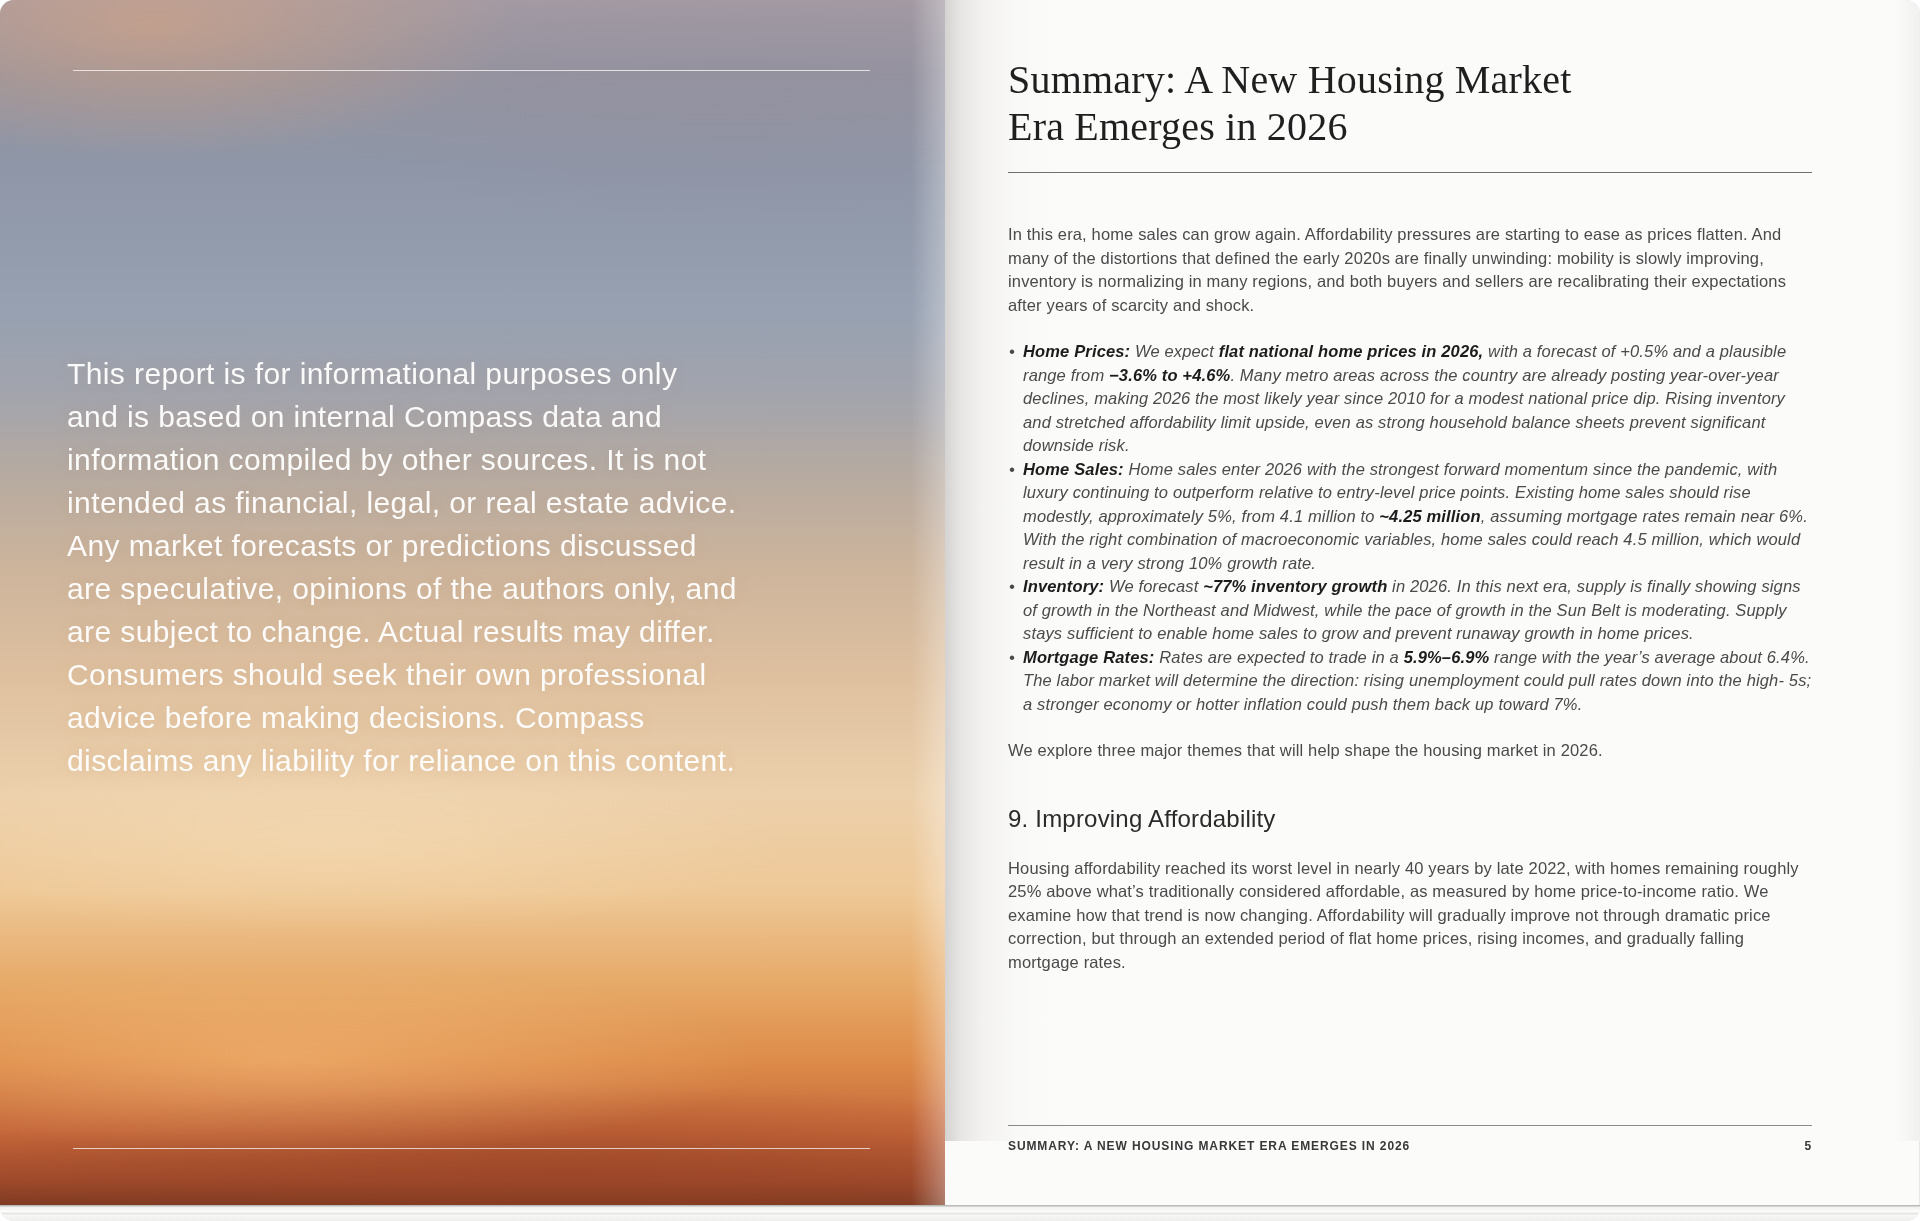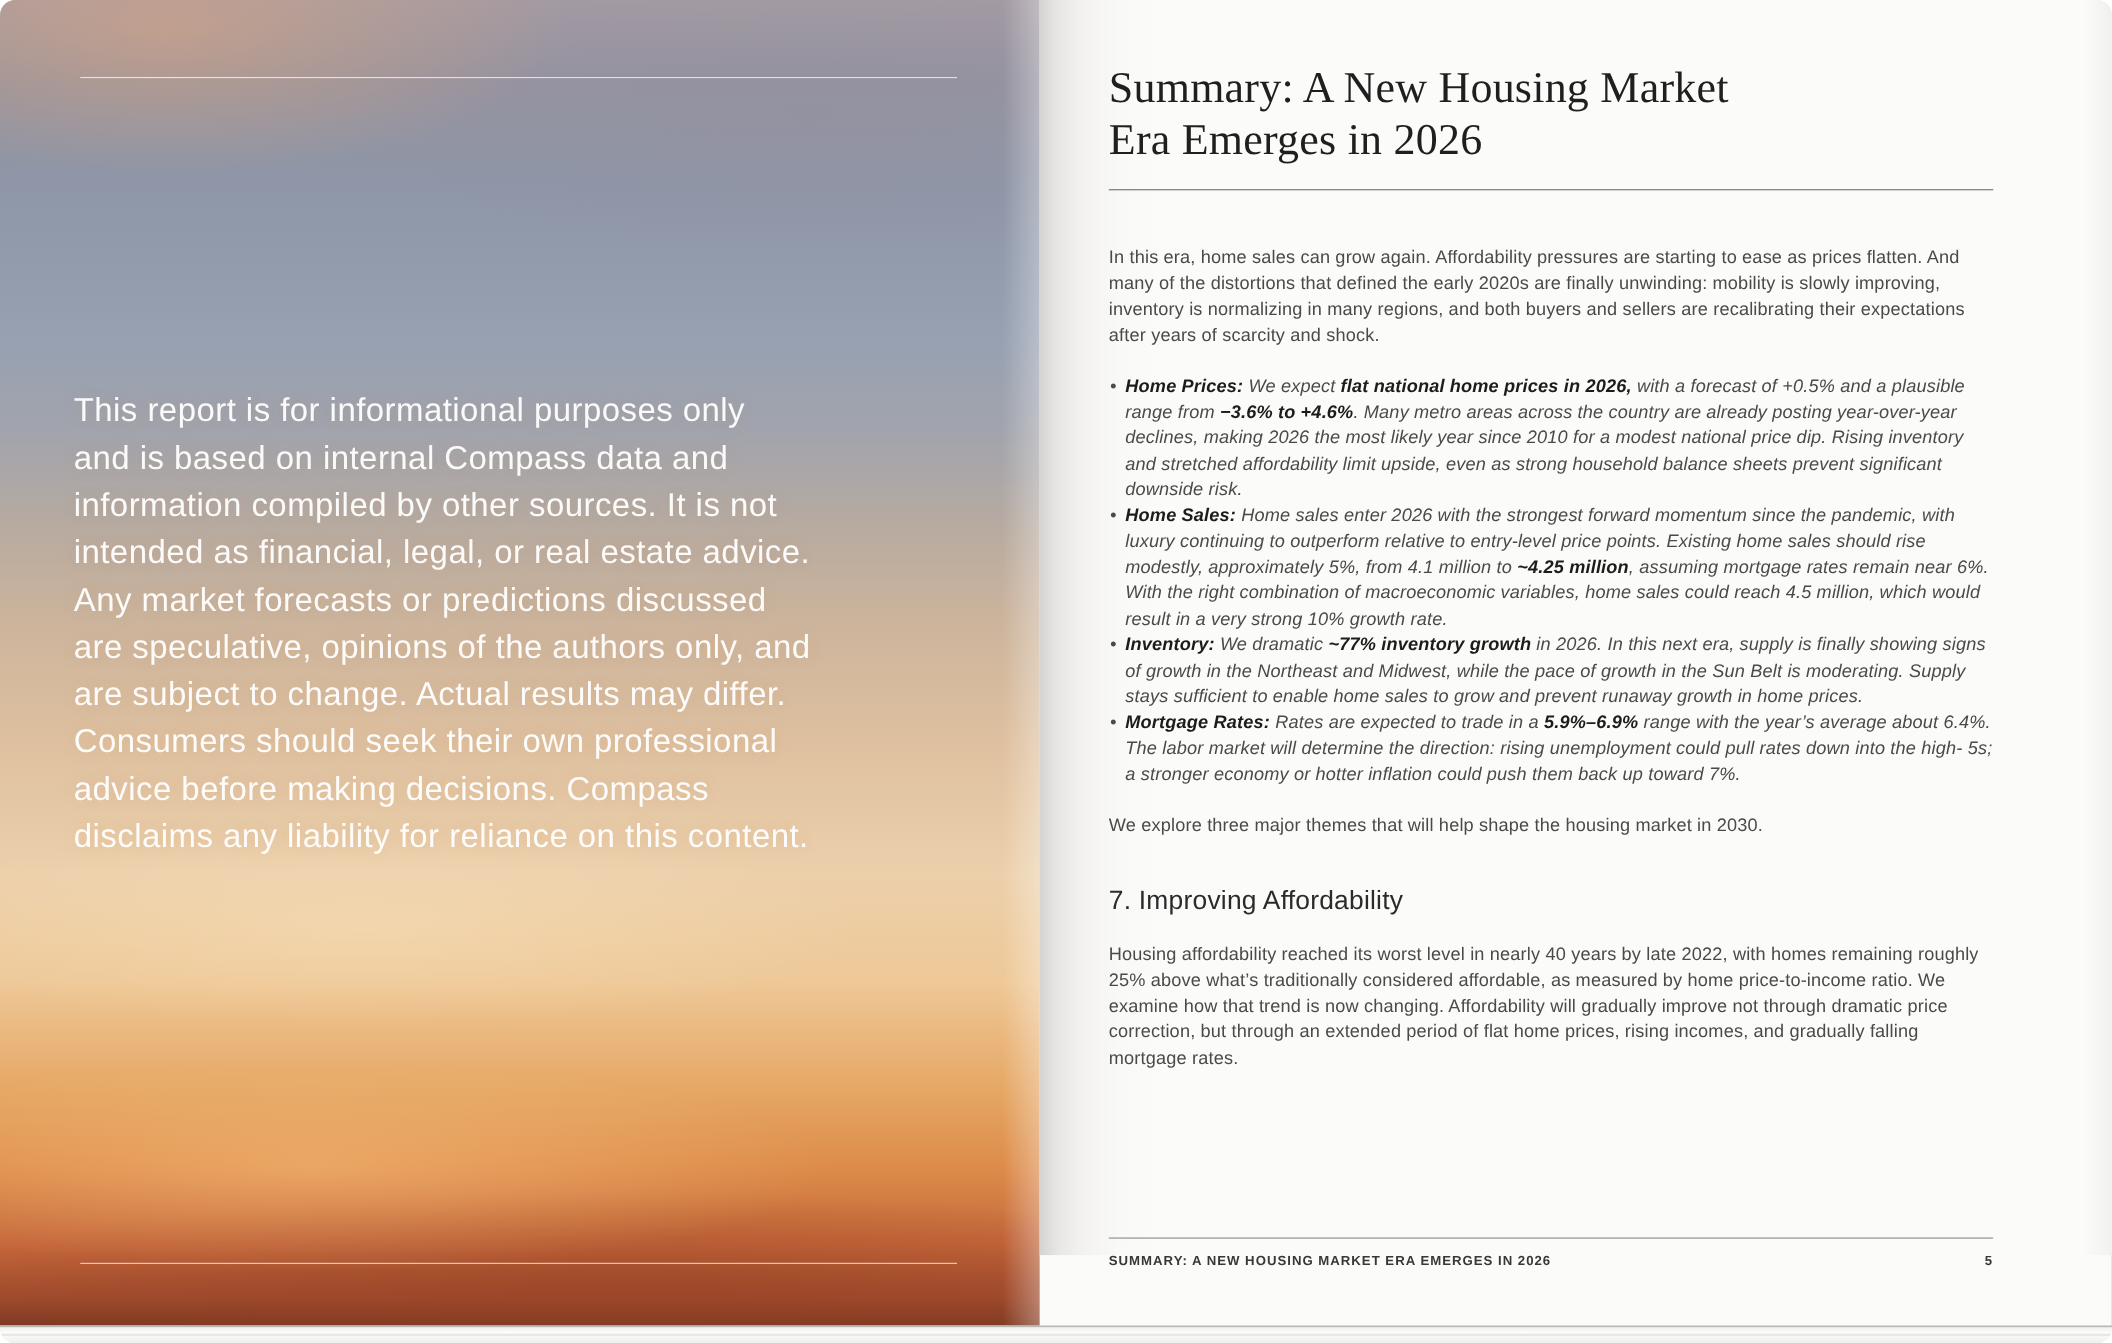--- a/index.html
+++ b/index.html
@@ -201,27 +201,27 @@
     <h1 class="page-title">Summary: A New Housing Market
 Era Emerges in 2026</h1>
     <hr class="title-rule">
 
     <div class="body-copy">
       <p>In this era, home sales can grow again. Affordability pressures are starting to ease as prices flatten. And many of the distortions that defined the early 2020s are finally unwinding: mobility is slowly improving, inventory is normalizing in many regions, and both buyers and sellers are recalibrating their expectations after years of scarcity and shock.</p>
 
       <ul class="factor-list">
         <li><span class="b">Home Prices:</span><span> We expect </span><span class="b">flat national home prices in 2026,</span><span> with a forecast of +0.5% and a plausible range from </span><span class="b">−3.6% to +4.6%</span><span>. Many metro areas across the country are already posting year-over-year declines, making 2026 the most likely year since 2010 for a modest national price dip. Rising inventory and stretched affordability limit upside, even as strong household balance sheets prevent significant downside risk.</span></li>
         <li><span class="b">Home Sales:</span><span> Home sales enter 2026 with the strongest forward momentum since the pandemic, with luxury continuing to outperform relative to entry-level price points. Existing home sales should rise modestly, approximately 5%, from 4.1 million to </span><span class="b">~4.25 million</span><span>, assuming mortgage rates remain near 6%. With the right combination of macroeconomic variables, home sales could reach 4.5 million, which would result in a very strong 10% growth rate.</span></li>
-        <li><span class="b">Inventory:</span><span> We dramatic </span><span class="b">~77% inventory growth</span><span> in 2026. In this next era, supply is finally showing signs of growth in the Northeast and Midwest, while the pace of growth in the Sun Belt is moderating. Supply stays sufficient to enable home sales to grow and prevent runaway growth in home prices.</span></li>
+        <li><span class="b">Inventory:</span><span> We forecast </span><span class="b">~77% inventory growth</span><span> in 2026. In this next era, supply is finally showing signs of growth in the Northeast and Midwest, while the pace of growth in the Sun Belt is moderating. Supply stays sufficient to enable home sales to grow and prevent runaway growth in home prices.</span></li>
         <li><span class="b">Mortgage Rates:</span><span> Rates are expected to trade in a </span><span class="b">5.9%–6.9%</span><span> range with the year’s average about 6.4%. The labor market will determine the direction: rising unemployment could pull rates down into the high- 5s; a stronger economy or hotter inflation could push them back up toward 7%.</span></li>
       </ul>
 
-      <p>We explore three major themes that will help shape the housing market in 2030.</p>
-
-      <h2 class="section-heading">7. Improving Affordability</h2>
+      <p>We explore three major themes that will help shape the housing market in 2026.</p>
+
+      <h2 class="section-heading">9. Improving Affordability</h2>
 
       <p>Housing affordability reached its worst level in nearly 40 years by late 2022, with homes remaining roughly 25% above what’s traditionally considered affordable, as measured by home price-to-income ratio. We examine how that trend is now changing. Affordability will gradually improve not through dramatic price correction, but through an extended period of flat home prices, rising incomes, and gradually falling mortgage rates.</p>
     </div>
 
     <div class="page-footer">
       <span>SUMMARY: A NEW HOUSING MARKET ERA EMERGES IN 2026</span>
       <span>5</span>
     </div>
   </div>
 

